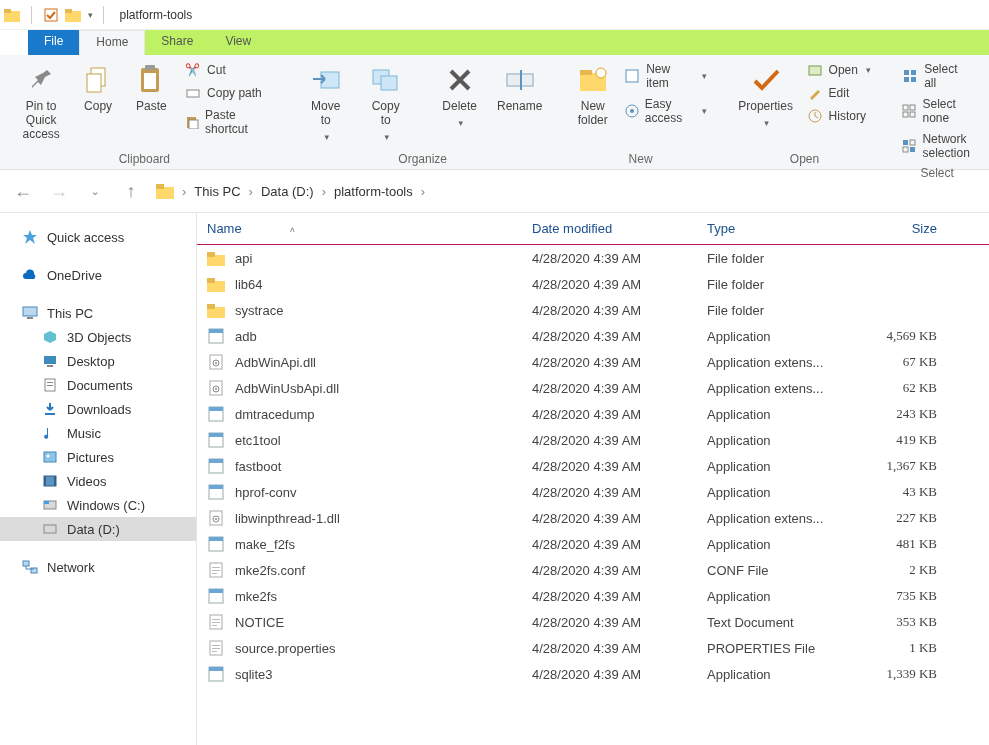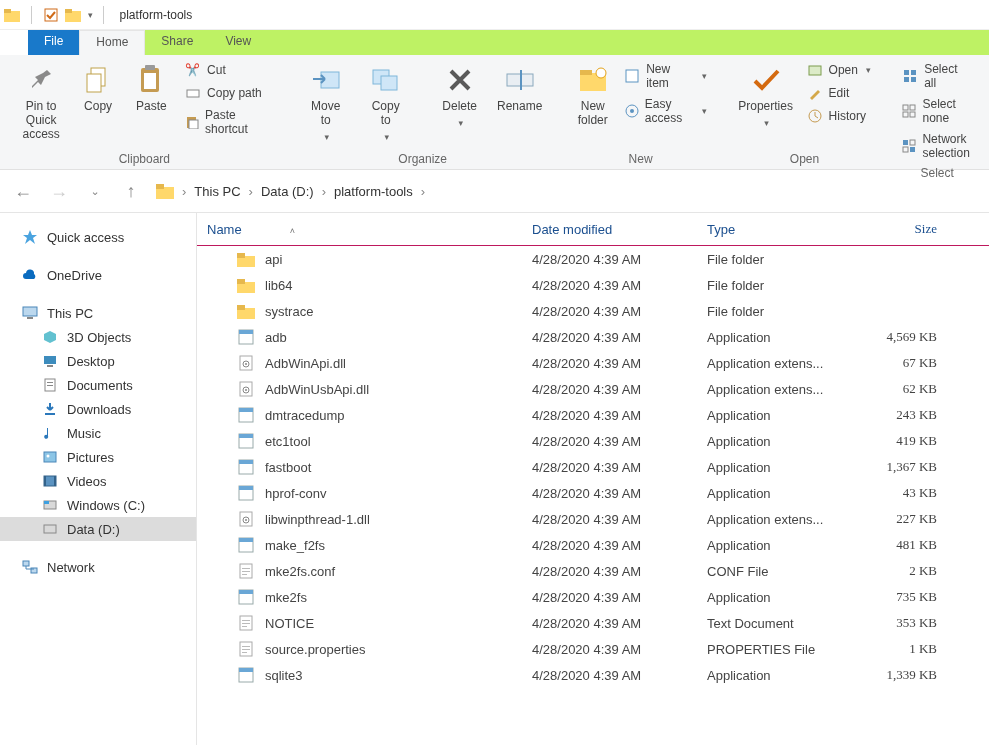--- a/index.html
+++ b/index.html
@@ -48,24 +48,24 @@
   .sitem.indent{padding-left:42px;}
   .sitem.sel{background:#dcdcdc;}
   .sgap{height:14px;}
   .sicon2{width:16px;height:16px;display:flex;align-items:center;justify-content:center;}
 
   
   .files{flex:1;overflow:auto;}
   .fhdr{position:sticky;top:0;background:#fff;}
   table.ftbl{width:100%;border-collapse:collapse;}
   table.ftbl th{font-weight:normal;font-size:13px;color:#1b4f8f;text-align:left;padding:8px 10px;border-bottom:1px solid #be185d;}
-  table.ftbl th.size{text-align:right;font-family:Liberation Serif, serif;}
+  table.ftbl th.size{text-align:right;}
   table.ftbl td{font-size:13px;color:#444;padding:4px 10px;white-space:nowrap;}
   table.ftbl td.size{text-align:right;font-family:Liberation Serif, serif;}
-  .fname{display:flex;align-items:center;gap:10px;margin-left:30px;}
+  .fname{display:flex;align-items:center;gap:10px;}
   .ficon{width:18px;height:18px;display:flex;align-items:center;justify-content:center;}
   .sorticon{font-size:9px;color:#777;padding-left:48px;}
 
   
   svg{display:block;}
 </style>
 </head>
 <body>
 
 <div class="titlebar">

